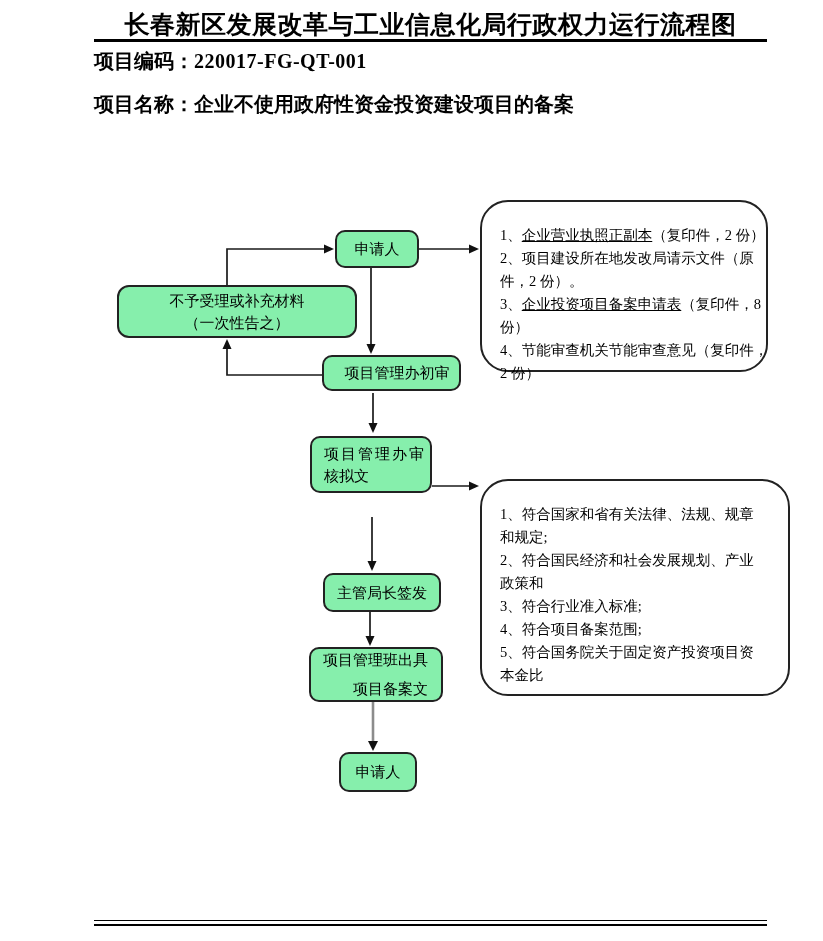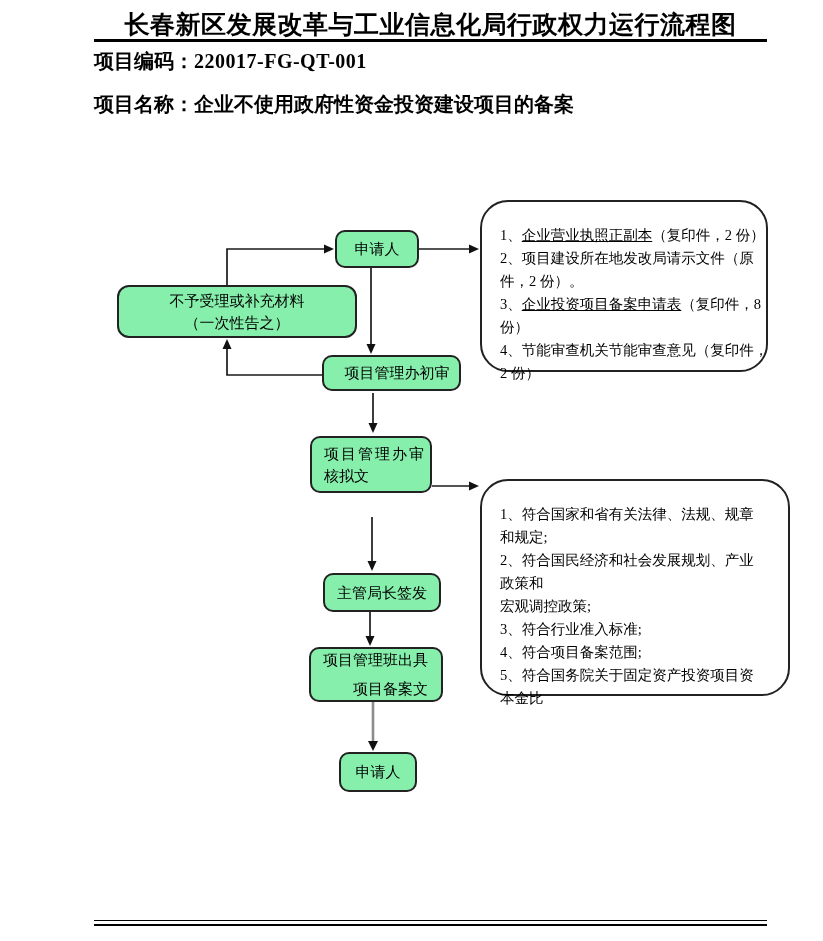--- a/index.html
+++ b/index.html
@@ -105,21 +105,20 @@
   <div class="fbox left" style="left:310px;top:436px;width:122px;height:57px;">
     <div class="ls1">项目管理办审</div>
     <div>核拟文</div>
   </div>
 
   <div class="bigbox" style="left:480px;top:438px;width:310px;height:217px;margin-top:41px;">
       <div><span>1、符合国家和省有关法律、法规、规章</span></div>
       <div><span>和规定;</span></div>
       <div><span>2、符合国民经济和社会发展规划、产业</span></div>
       <div><span>政策和</span></div>
-      <div><span>宏观调控政策;</span></div>
       <div><span>3、符合行业准入标准;</span></div>
       <div><span>4、符合项目备案范围;</span></div>
       <div><span>5、符合国务院关于固定资产投资项目资</span></div>
       <div><span>本金比</span></div>
     </div>
 
   <div class="fbox" style="left:323px;top:573px;width:118px;height:39px;">
     <div>主管局长签发</div>
   </div>
 

